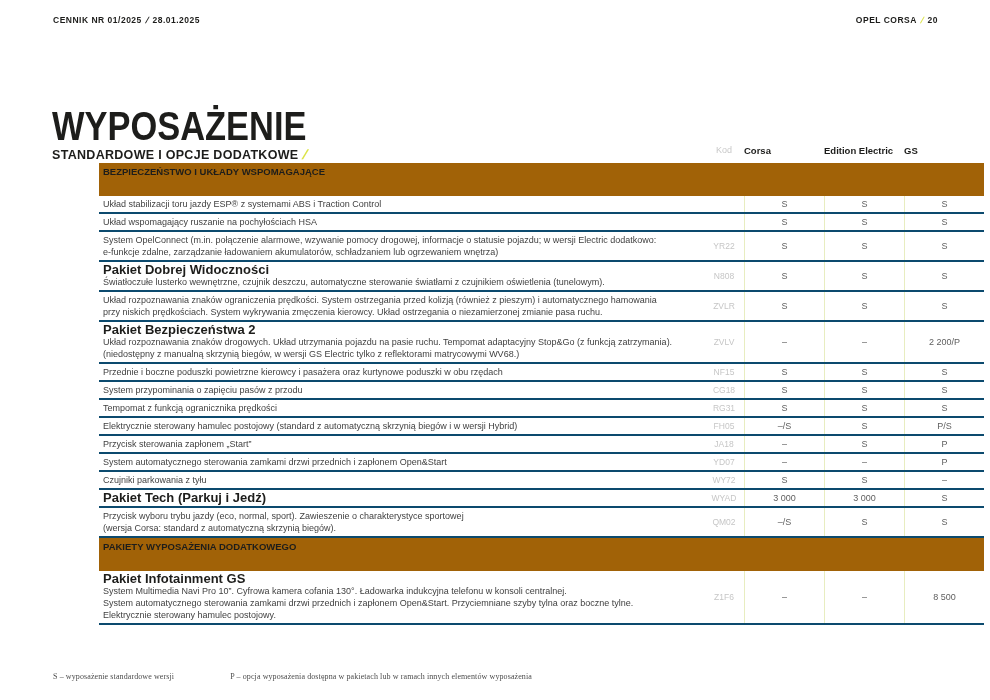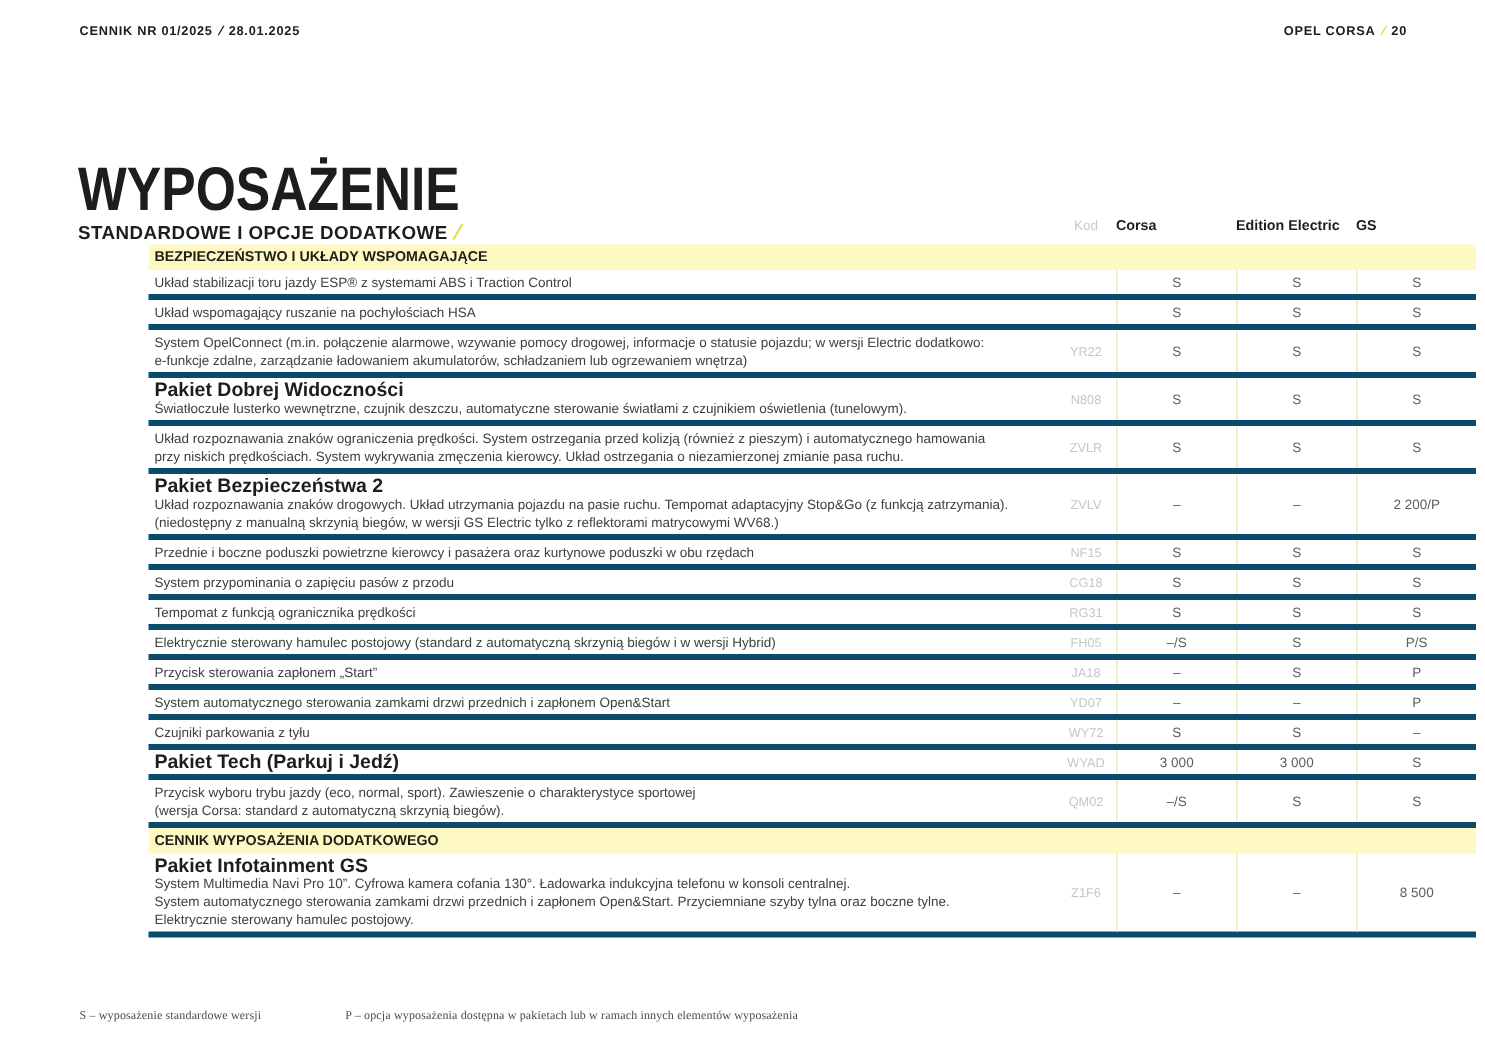--- a/index.html
+++ b/index.html
@@ -37,24 +37,24 @@
   .subtitle .slash { font-size: 13.5px; }
 
   
   .table { position: absolute; left: 53px; top: 145px; width: 885px; margin-left: 46px; }
   .thead { display: flex; align-items: flex-start; margin-bottom: 7px; }
   .thead .h-desc { flex: 1; }
   .thead .h-code { width: 40px; text-align: center; font-size: 9px; color: #c9c9c9; font-weight: 400; }
   .thead .h-val { width: 80px; text-align: left; font-size: 9.5px; font-weight: 700; color: #1d1d1b; white-space: nowrap; }
 
   .section-row {
-    background: #fef9c3; font-weight: 700; font-size: 9.5px; color: #1d1d1b;
-    padding: 3px 4px 3px 4px; line-height: 11px;
-  }
-  .trow { display: flex; align-items: stretch; border-bottom: 4px solid #0c4a6e; }
+    background: #a16207; font-weight: 700; font-size: 9.5px; color: #1d1d1b;
+    padding: 3px 4px 19px 4px; line-height: 11px;
+  }
+  .trow { display: flex; align-items: stretch; border-bottom: 2px solid #0c4a6e; }
   .cell-desc { flex: 1; padding: 2px 10px 2px 4px; }
   .row-title { font-weight: 700; font-size: 13px; line-height: 12px; color: #1d1d1b; }
   .row-desc { font-size: 9px; line-height: 12px; color: #3f3f3f; white-space: pre-line; }
   .cell-code {
     width: 40px; display: flex; align-items: center; justify-content: center;
     font-size: 8.5px; color: #c6c6c6;
   }
   .trow .cell-val {
     width: 80px; display: flex; align-items: center; justify-content: center;
     font-size: 9px; color: #5f5f5f; border-left: 1px solid #e8edc0;
@@ -237,21 +237,21 @@
         <div class="trow">
           <div class="cell-desc">
             <div class="row-desc">Przycisk wyboru trybu jazdy (eco, normal, sport). Zawieszenie o charakterystyce sportowej
 (wersja Corsa: standard z automatyczną skrzynią biegów).</div>
           </div>
           <div class="cell-code">QM02</div>
           <div class="cell-val">–/S</div>
           <div class="cell-val">S</div>
           <div class="cell-val">S</div>
         </div>
-        <div class="section-row">CENNIK WYPOSAŻENIA DODATKOWEGO</div>
+        <div class="section-row">PAKIETY WYPOSAŻENIA DODATKOWEGO</div>
         <div class="trow">
           <div class="cell-desc">
             <div class="row-title">Pakiet Infotainment GS</div>
             <div class="row-desc">System Multimedia Navi Pro 10”. Cyfrowa kamera cofania 130°. Ładowarka indukcyjna telefonu w konsoli centralnej.
 System automatycznego sterowania zamkami drzwi przednich i zapłonem Open&amp;Start. Przyciemniane szyby tylna oraz boczne tylne.
 Elektrycznie sterowany hamulec postojowy.</div>
           </div>
           <div class="cell-code">Z1F6</div>
           <div class="cell-val">–</div>
           <div class="cell-val">–</div>

